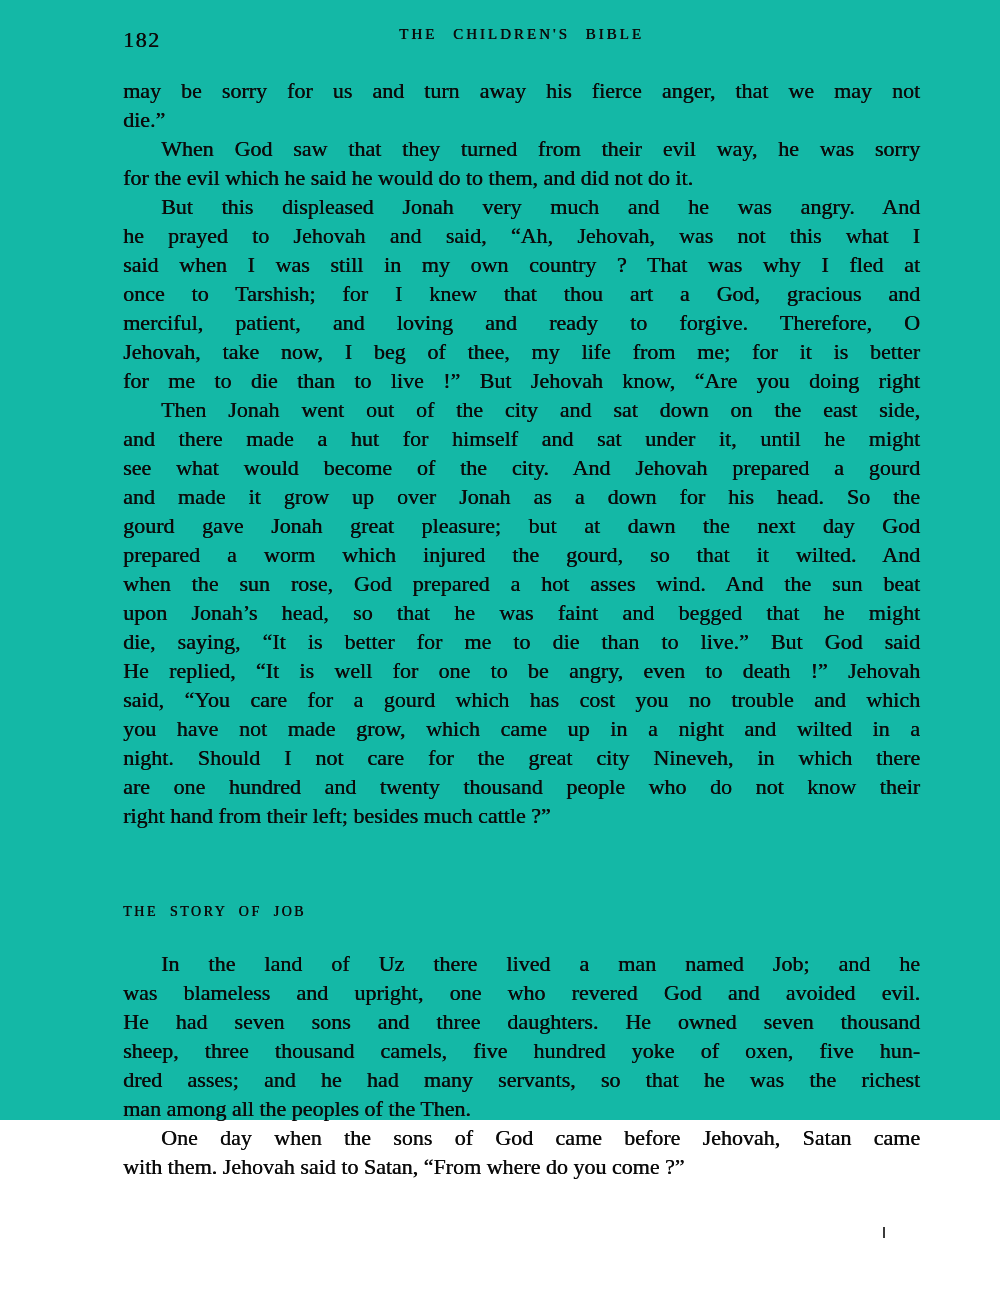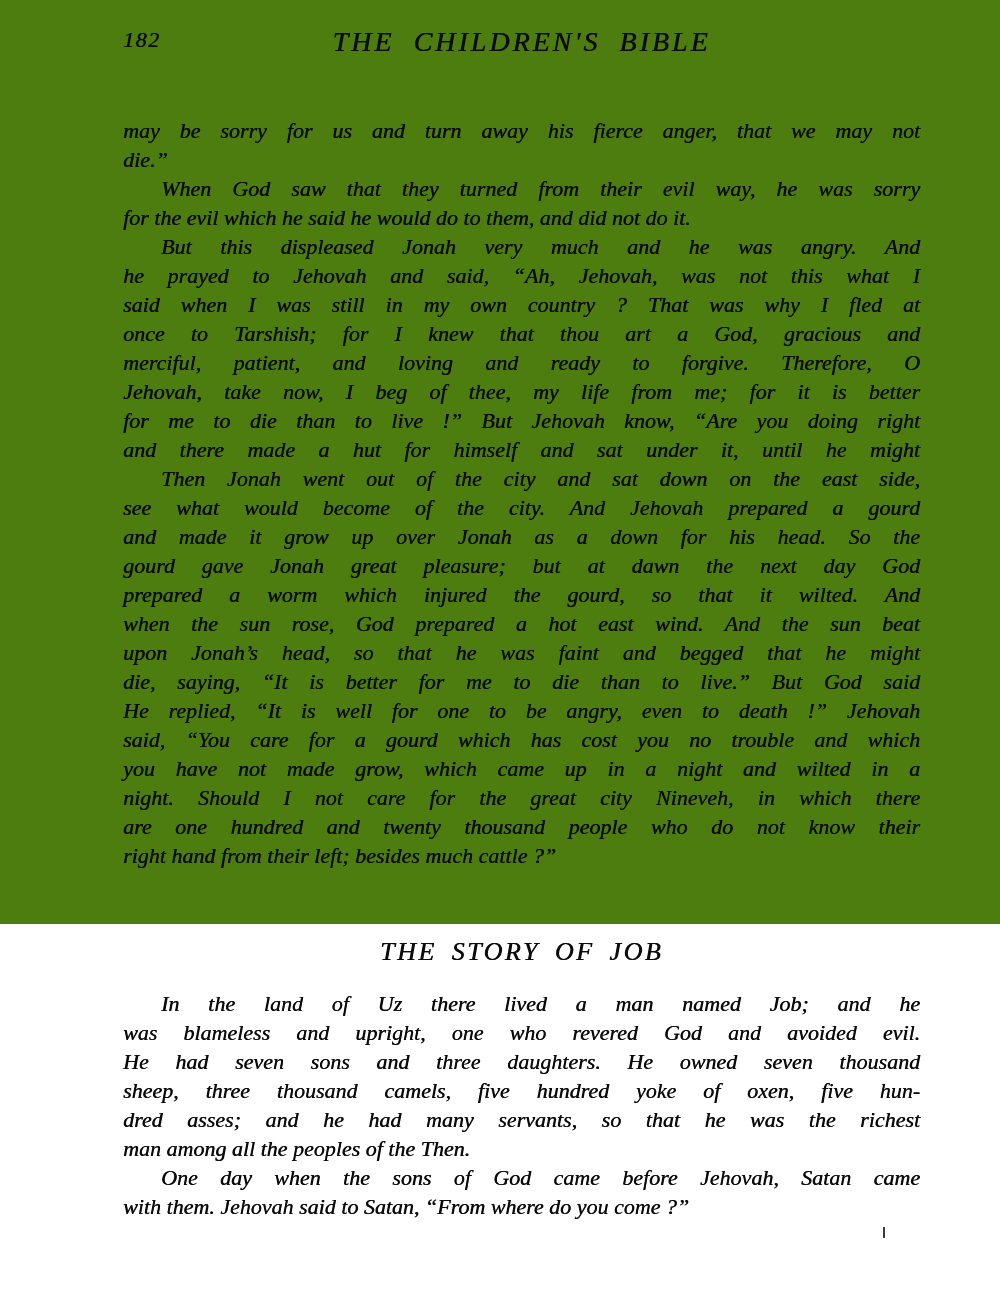--- a/index.html
+++ b/index.html
@@ -10,53 +10,51 @@
   body {
     width: 1000px;
     height: 1310px;
     font-family: "Liberation Serif", "DejaVu Serif", serif;
     color: #0b0b0b;
     overflow: hidden;
   }
   .page {
     position: relative;
     width: 1000px;
-    height: 924px;
-    background: #4d7c0f;
-    font-style: italic;
+    height: 1120px;
+    background: #14b8a6;
   }
   .header {
     position: absolute;
     top: 26px;
     left: 123px;
     width: 797px;
     height: 30px;
   }
   .page-number {
     position: absolute;
     left: 0;
     top: 1px;
     font-size: 22px;
     letter-spacing: 1.5px;
     text-shadow: 0.4px 0 0 currentColor;
   }
   .book-title {
     text-align: center;
-    font-size: 28px;
+    font-size: 15px;
     letter-spacing: 3px;
     word-spacing: 9px;
     text-shadow: 0.5px 0 0 currentColor;
     white-space: nowrap;
   }
   .body-text {
     position: absolute;
     top: 76px;
     left: 123px;
     width: 797px;
-    margin-top: 40px;
   }
   .paragraph {
     margin: 0;
   }
   .line {
     font-size: 22px;
     line-height: 29px;
     text-align: justify;
     text-align-last: justify;
     text-shadow: 0.4px 0 0 currentColor;
@@ -64,22 +62,22 @@
   }
   .line.indent {
     text-indent: 38px;
   }
   .line.last {
     text-align-last: left;
   }
   .section-heading {
     margin-top: 67px;
     margin-bottom: 23px;
-    text-align: center;
-    font-size: 26px;
+    text-align: left;
+    font-size: 14px;
     line-height: 29px;
     letter-spacing: 2.5px;
     word-spacing: 6px;
     text-shadow: 0.5px 0 0 currentColor;
   }
   .ink-mark {
     position: absolute;
     left: 883px;
     top: 1227px;
     width: 2px;
@@ -108,27 +106,27 @@
       <div class="paragraph">
         <div class="line indent">But this displeased Jonah very much and he was angry.  And</div>
         <div class="line">he prayed to Jehovah and said, “Ah, Jehovah, was not this what I</div>
         <div class="line">said when I was still in my own country ?  That was why I fled at</div>
         <div class="line">once to Tarshish;  for I knew that thou art a God, gracious and</div>
         <div class="line">merciful, patient, and loving and ready to forgive.  Therefore, O</div>
         <div class="line">Jehovah, take now, I beg of thee, my life from me;  for it is better</div>
         <div class="line">for me to die than to live !”  But Jehovah know, “Are you doing right</div>
       </div>
       <div class="paragraph">
+        <div class="line indent">Then Jonah went out of the city and sat down on the east side,</div>
         <div class="line">and there made a hut for himself and sat under it, until he might</div>
-        <div class="line indent">Then Jonah went out of the city and sat down on the east side,</div>
         <div class="line">see what would become of the city.  And Jehovah prepared a gourd</div>
         <div class="line">and made it grow up over Jonah as a down for his head.  So the</div>
         <div class="line">gourd gave Jonah great pleasure;  but at dawn the next day God</div>
         <div class="line">prepared a worm which injured the gourd, so that it wilted.  And</div>
-        <div class="line">when the sun rose, God prepared a hot east wind.  And the sun beat</div>
+        <div class="line">when the sun rose, God prepared a hot asses wind.  And the sun beat</div>
         <div class="line">upon Jonah’s head, so that he was faint and begged that he might</div>
         <div class="line">die, saying, “It is better for me to die than to live.”  But God said</div>
         <div class="line">He replied, “It is well for one to be angry, even to death !”  Jehovah</div>
         <div class="line">said, “You care for a gourd which has cost you no trouble and which</div>
         <div class="line">you have not made grow, which came up in a night and wilted in a</div>
         <div class="line">night.  Should I not care for the great city Nineveh, in which there</div>
         <div class="line">are one hundred and twenty thousand people who do not know their</div>
         <div class="line last">right hand from their left;  besides much cattle ?”</div>
       </div>
       <div class="section-heading">THE STORY OF JOB</div>

